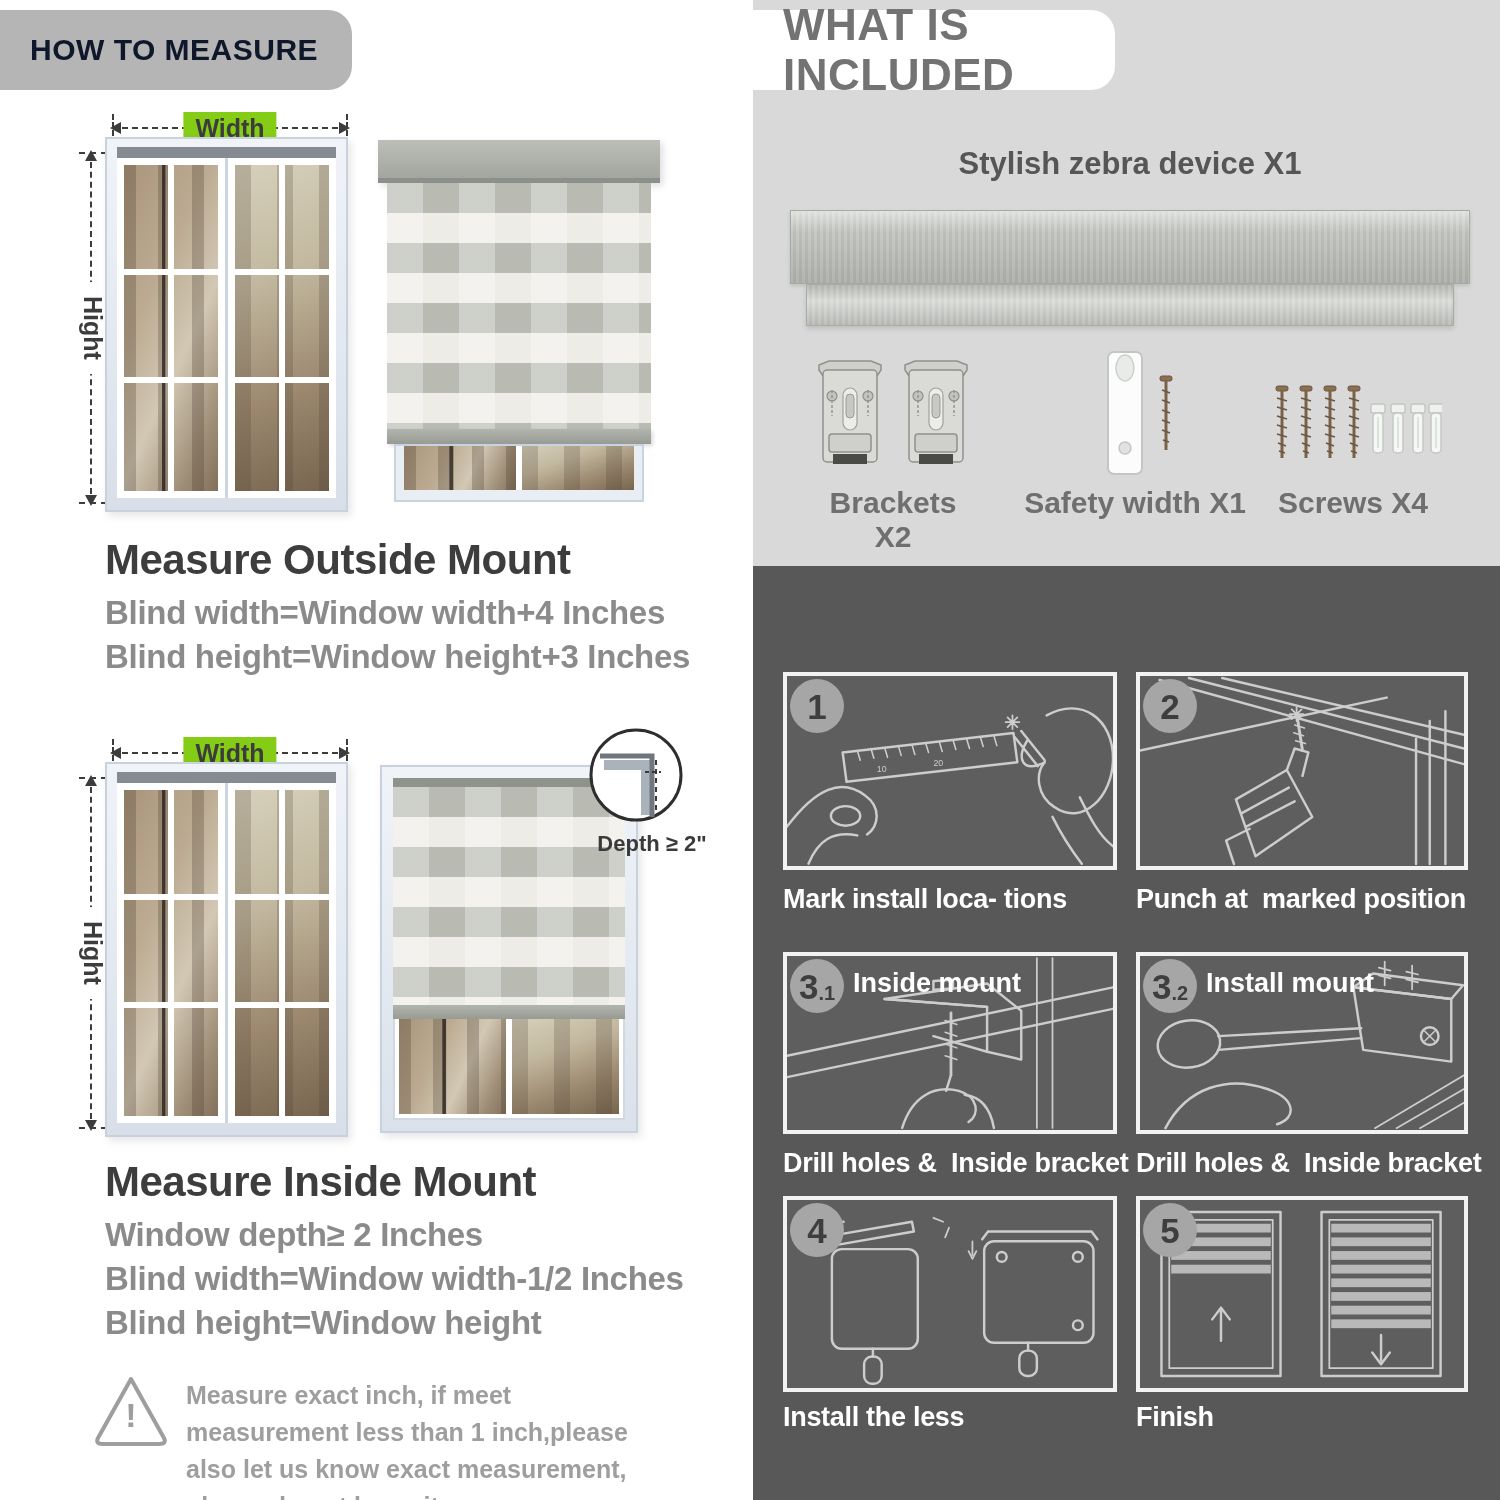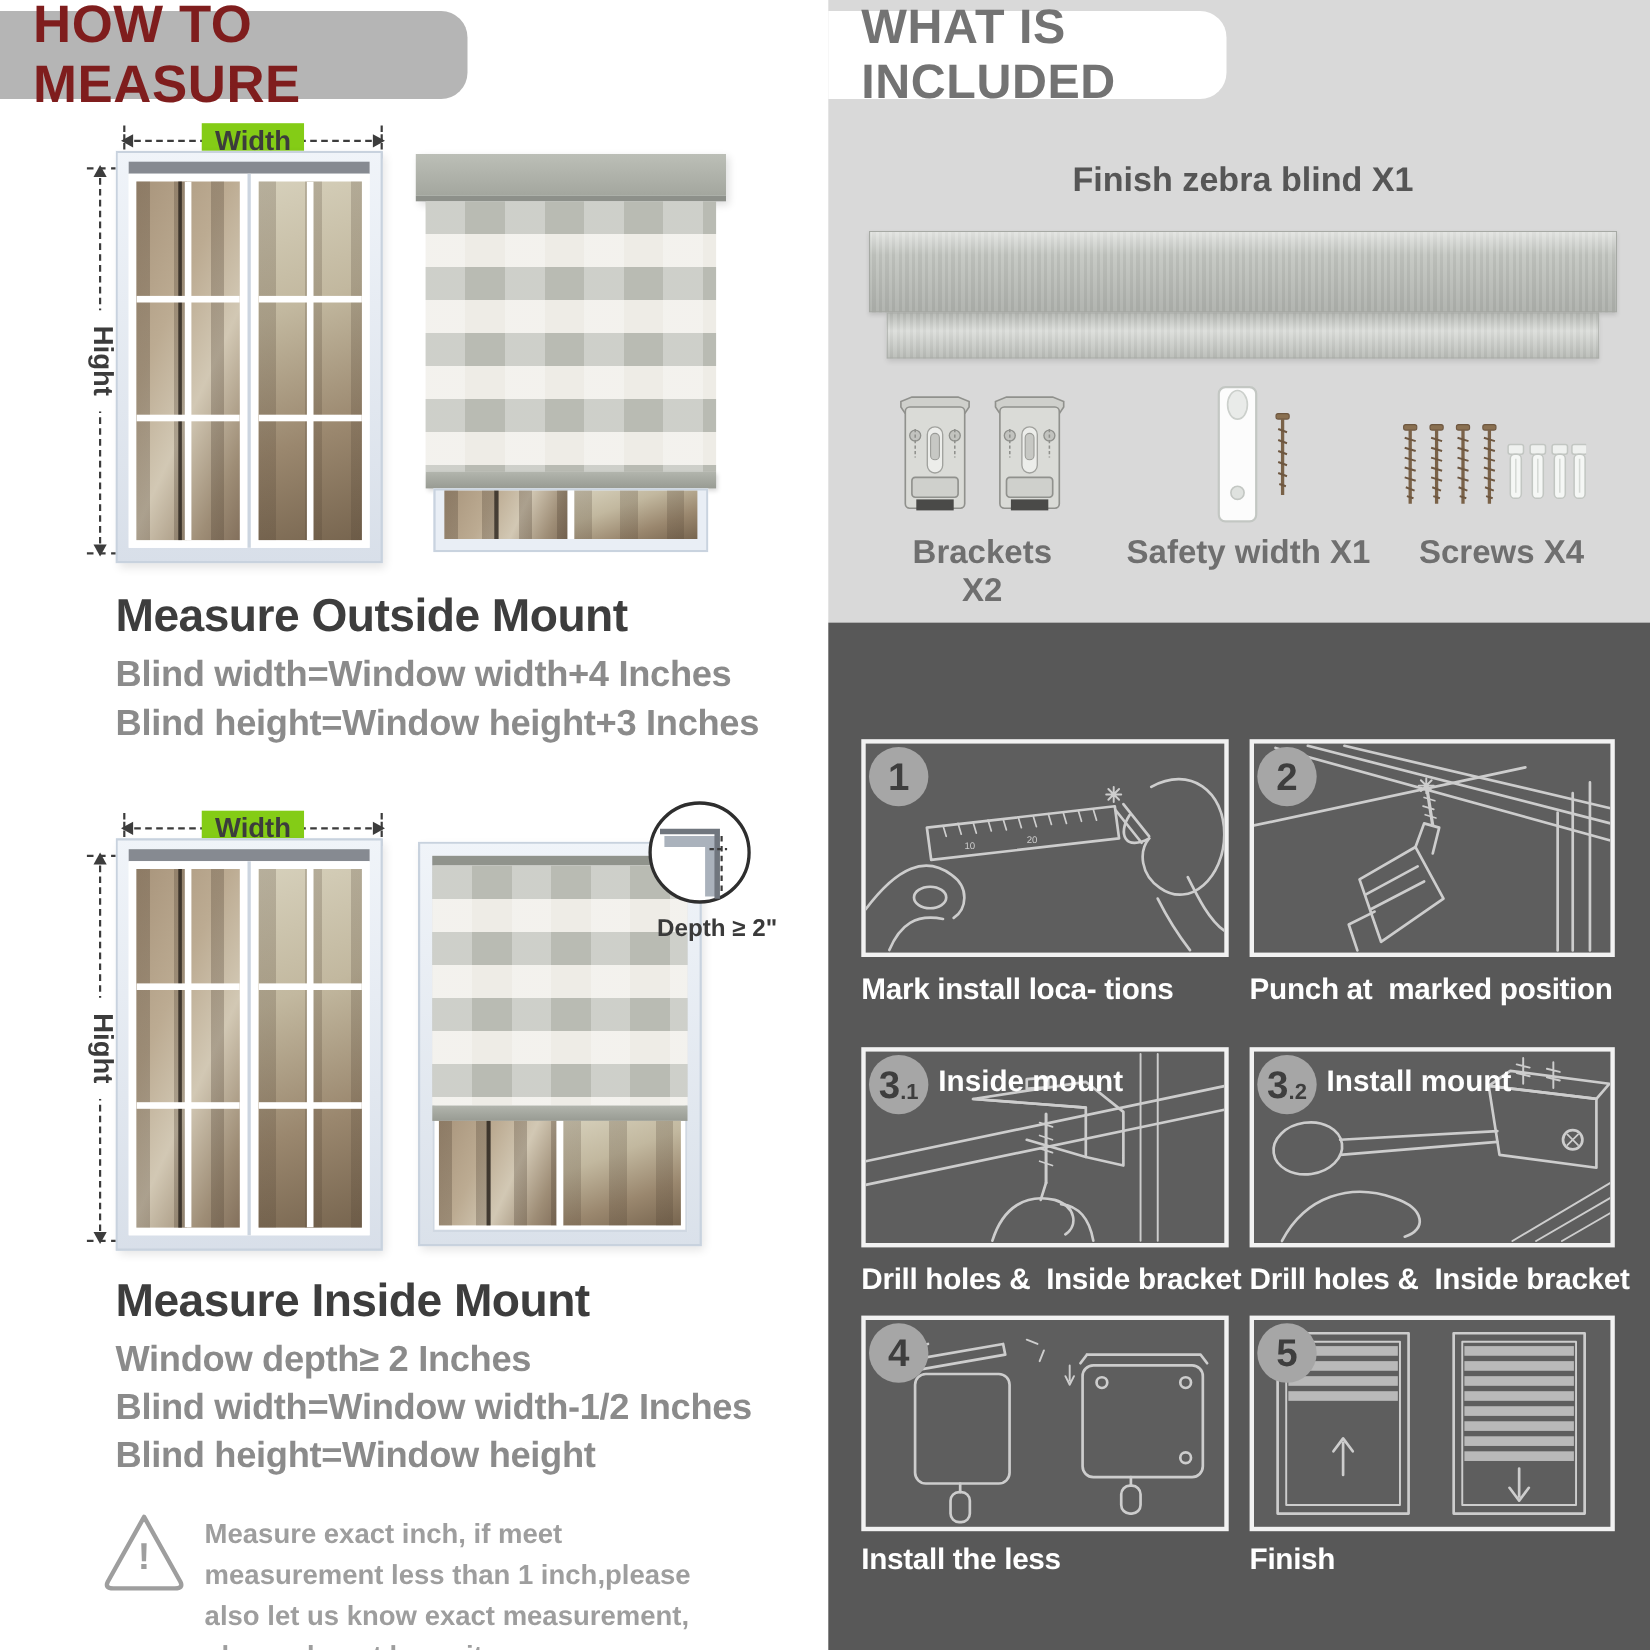--- a/index.html
+++ b/index.html
@@ -3,21 +3,21 @@
 <meta charset="utf-8">
 <style>
   html,body{margin:0;padding:0;background:#fff;}
   .canvas{position:relative;width:1500px;height:1500px;background:#ffffff;overflow:hidden;
           font-family:"Liberation Sans",sans-serif;color:#3c3c3c;}
   .abs{position:absolute;}
 
   
   .chip{position:absolute;display:flex;align-items:center;box-sizing:border-box;
         border-radius:0 24px 24px 0;padding-left:30px;font-weight:bold;letter-spacing:.5px;}
-  .chip-left{left:0;top:10px;width:425px;height:80px;background:#b5b5b5;color:#7f1d1d;font-size:48px;}
+  .chip-left{left:0;top:10px;width:352px;height:80px;background:#b5b5b5;color:#0f172a;font-size:30px;}
   .chip-right{left:753px;top:10px;width:362px;height:80px;background:#ffffff;color:#737373;font-size:44px;}
   .chip-dark{left:753px;top:578px;width:494px;height:80px;background:#ffffff;color:#3f3f3f;font-size:43px;}
 
   
   .panel-light{left:753px;top:0;width:747px;height:566px;background:#d9d9d9;}
   .panel-dark{left:753px;top:566px;width:747px;height:934px;background:#585858;}
 
   
   .harrow{position:absolute;border-top:2px dashed #3c3c3c;}
   .harrow .ah-l{position:absolute;left:-2px;top:-7px;width:0;height:0;
@@ -249,21 +249,21 @@
       <path d="M39 7 L72 66 Q75 72 67 72 L11 72 Q3 72 6 66 Z" fill="none" stroke="#9e9e9e" stroke-width="4" stroke-linejoin="round"></path>
     </svg>
     <span style="position:absolute;left:0;top:24px;width:78px;text-align:center;font-size:34px;font-weight:bold;color:#9e9e9e;">!</span>
   </div>
   <div class="warn-text" style="left:186px;top:1377px;">Measure exact inch, if meet measurement less than 1 inch,please also let us know exact measurement, please do not leave it</div>
 
   <div class="chip chip-right">
     <span>WHAT IS INCLUDED</span>
   </div>
 
-  <div class="prod-title">Finish zebra blind X1</div>
+  <div class="prod-title">Stylish zebra device X1</div>
   <div class="bar-main"></div>
   <div class="bar-lip"></div>
 
   <div class="abs" style="left:813px;top:352px;width:160px;height:122px;">
     <svg viewBox="0 0 160 122" width="160" height="122">
       <defs>
         <g id="brk">
           <path d="M6 16 L2 10 L2 5 L12 1 L54 1 L64 5 L64 10 L60 16" fill="#cfd0cc" stroke="#90918d" stroke-width="1.5"></path>
           <rect x="6" y="10" width="54" height="92" rx="4" fill="#dadbd7" stroke="#90918d" stroke-width="1.5"></rect>
           <rect x="26" y="28" width="14" height="42" rx="7" fill="#ecedea" stroke="#a0a19d" stroke-width="1.2"></rect>
@@ -313,21 +313,21 @@
       <use href="#scr" x="82" y="4"></use>
       <use href="#anc" x="106" y="22"></use>
       <use href="#anc" x="126" y="22"></use>
       <use href="#anc" x="146" y="22"></use>
       <use href="#anc" x="164" y="22"></use>
     </svg>
   </div>
 
   <div class="item-lbl" style="left:815px;width:156px;">Brackets X2</div>
   <div class="item-lbl" style="left:1015px;width:240px;">Safety width X1</div>
-  <div class="item-lbl" style="left:1273px;width:160px;margin-left:12px;">Screws X4</div>
+  <div class="item-lbl" style="left:1273px;width:160px;">Screws X4</div>
 
 
   <div class="step-panel" style="left:783px;top:672px;width:334px;height:198px;">
     <svg viewBox="0 0 334 190">
       <g class="lineart">
         <path d="M0,152 C30,112 56,102 80,120 C97,132 94,152 82,160"></path>
         <path d="M22,190 C32,166 47,156 72,161"></path>
         <ellipse cx="60" cy="141" rx="15" ry="10"></ellipse>
         <path d="M57,76 L232,56 L236,86 L61,106 Z"></path>
         <path d="M72 74 l3 10 M86 72 l3 10 M100 71 l3 10 M114 69 l3 10 M128 68 l3 10 M142 66 l3 10 M156 65 l3 10 M170 63 l3 10 M184 62 l3 10 M198 60 l3 10 M212 59 l3 10" stroke-width="1.6"></path>

